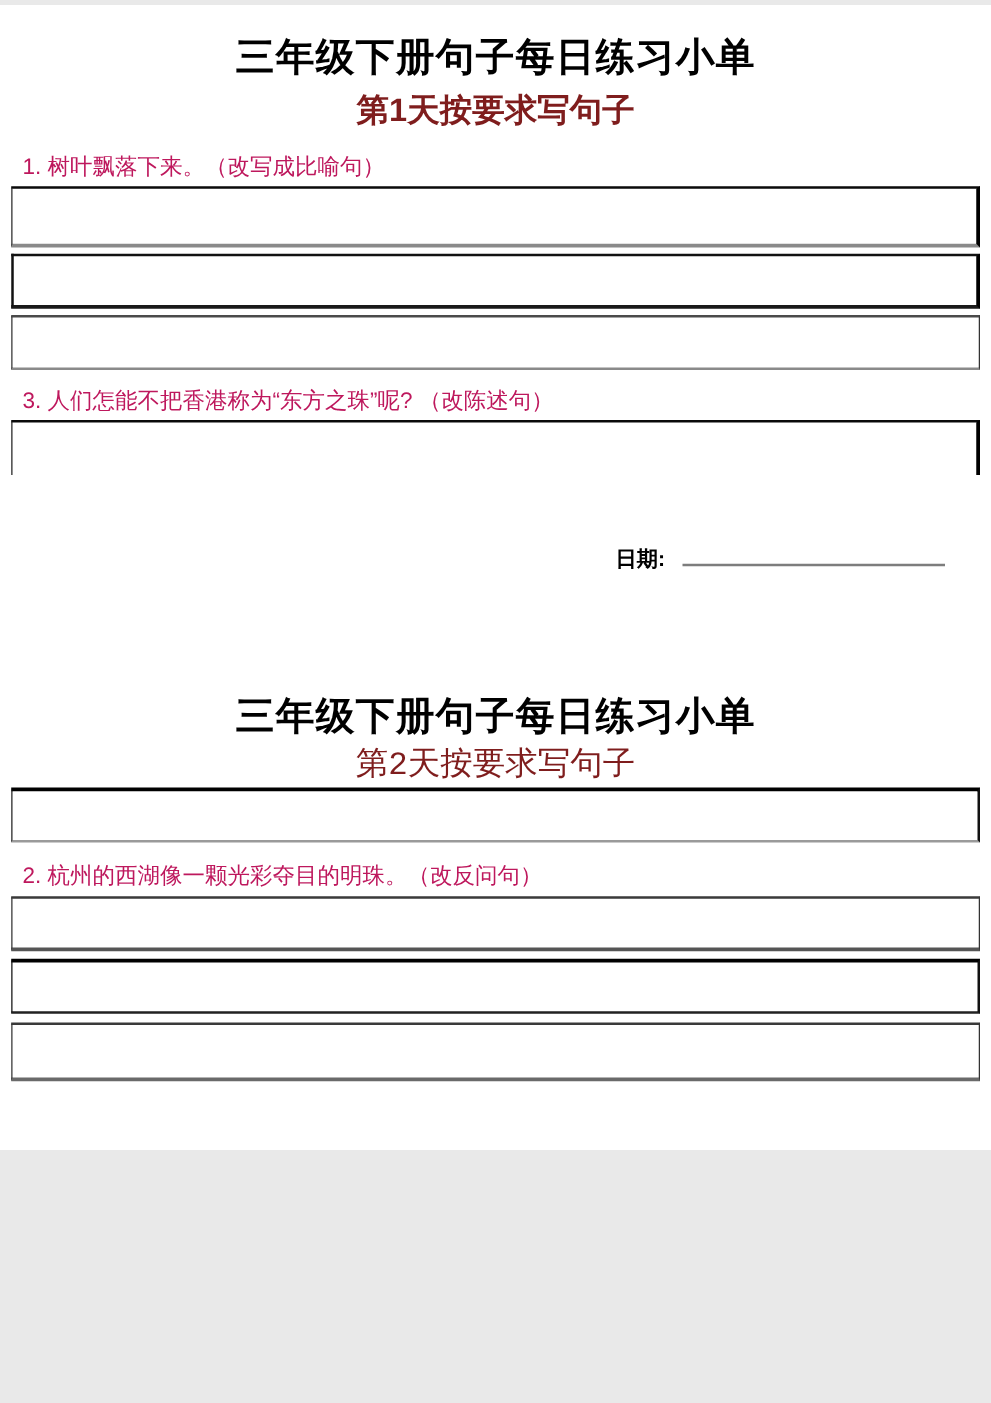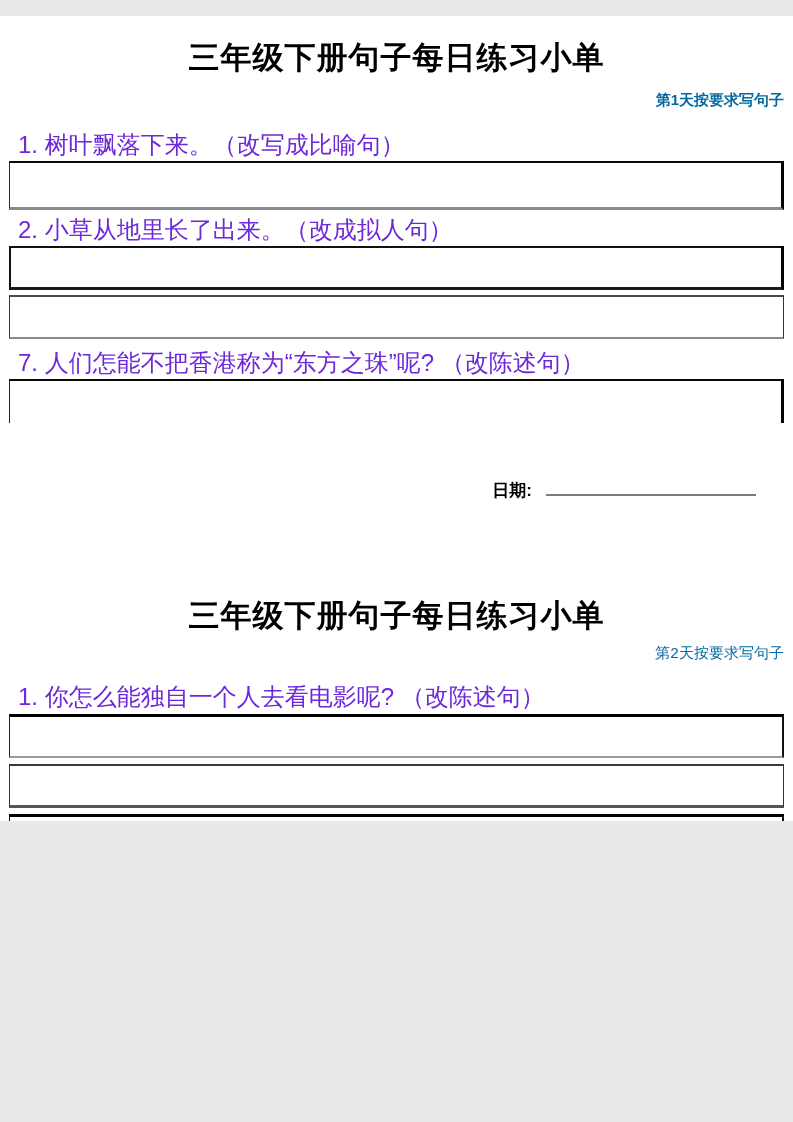--- a/index.html
+++ b/index.html
@@ -1,51 +1,51 @@
 <!DOCTYPE html>
 <html><head>
 <meta charset="utf-8">
 <style>
   * { box-sizing: border-box; }
   html, body { margin: 0; padding: 0; background: #e9e9e9; }
   body { font-family: "Liberation Sans", "DejaVu Sans", sans-serif; }
   .page {
     position: relative;
     width: 793px;
-    height: 805px;
-    margin: 16px auto;
+    height: 916px;
+    margin: 4px auto;
     background: #ffffff;
     color: #111;
     overflow: hidden;
   }
   .inner { padding: 24px 9px 0 9px; }
 
   .ws-title {
     margin: 0;
     text-align: center;
     font-size: 31px;
     line-height: 36px;
     font-weight: 700;
     letter-spacing: 1px;
     color: #000;
   }
   .ws-subtitle {
     margin: 12px 0 0 0;
-    text-align: right;
-    font-size: 15px;
+    text-align: center;
+    font-size: 26px;
     line-height: 24px;
-    color: #0369a1;
+    color: #7f1d1d;
   }
   .ws-subtitle.bold { font-weight: 700; }
 
   .q-label {
-    font-size: 24px;
+    font-size: 18px;
     line-height: 22px;
     padding-left: 9px;
-    color: #6d28d9;
+    color: #be185d;
   }
 
   .answer-box {
     width: 775px;
     background: #fff;
   }
 
   
   .s1b1 { height: 49px; border-top: 2px solid #0a0a0a; border-left: 1px solid #2a2a2a; border-right: 3px solid #000; border-bottom: 3px solid #8a8a8a; }
   .s1b2 { height: 44px; border-top: 2px solid #111;    border-left: 2px solid #111;    border-right: 3px solid #000; border-bottom: 3px solid #1a1a1a; }
@@ -107,40 +107,39 @@
 <div class="page">
   <div class="inner">
 
     <div>
       <h1 class="ws-title">三年级下册句子每日练习小单</h1>
       <div class="ws-subtitle bold">第1天按要求写句子</div>
 
       <div class="q-label mt-q1a">1. 树叶飘落下来。（改写成比喻句）</div>
       <div class="answer-box s1b1 mt-box"></div>
 
-      <div class="q-label" style="margin-top:9px">2. 小草从地里长了出来。（改成拟人句）</div>
       <div class="answer-box s1b2 mt-box"></div>
 
       <div class="answer-box s1b3 mt-box"></div>
 
-      <div class="q-label mt-q4s1">7. 人们怎能不把香港称为“东方之珠”呢?  （改陈述句）</div>
+      <div class="q-label mt-q4s1">3. 人们怎能不把香港称为“东方之珠”呢?  （改陈述句）</div>
       <div class="answer-box s1b4 mt-box"></div>
 
       <div class="date-row-1">
         <span class="date-label">日期:</span><span class="date-underline"></span>
       </div>
     </div>
 
     <div>
       <h1 class="ws-title section2-title">三年级下册句子每日练习小单</h1>
       <div class="ws-subtitle mt-sub2">第2天按要求写句子</div>
 
-      <div class="q-label mt-q1b">1. 你怎么能独自一个人去看电影呢?  （改陈述句）</div>
       <div class="answer-box s2b1" style="margin-top:6px"></div>
 
+      <div class="q-label" style="margin-top:15px">2. 杭州的西湖像一颗光彩夺目的明珠。（改反问句）</div>
       <div class="answer-box s2b2" style="margin-top:6px"></div>
 
       <div class="answer-box s2b3" style="margin-top:6px"></div>
 
       <div class="answer-box s2b4" style="margin-top:7px"></div>
     </div>
 
   </div>
 
   <div class="watermark">小学资源网 https://xueke.woiay.com/</div>

